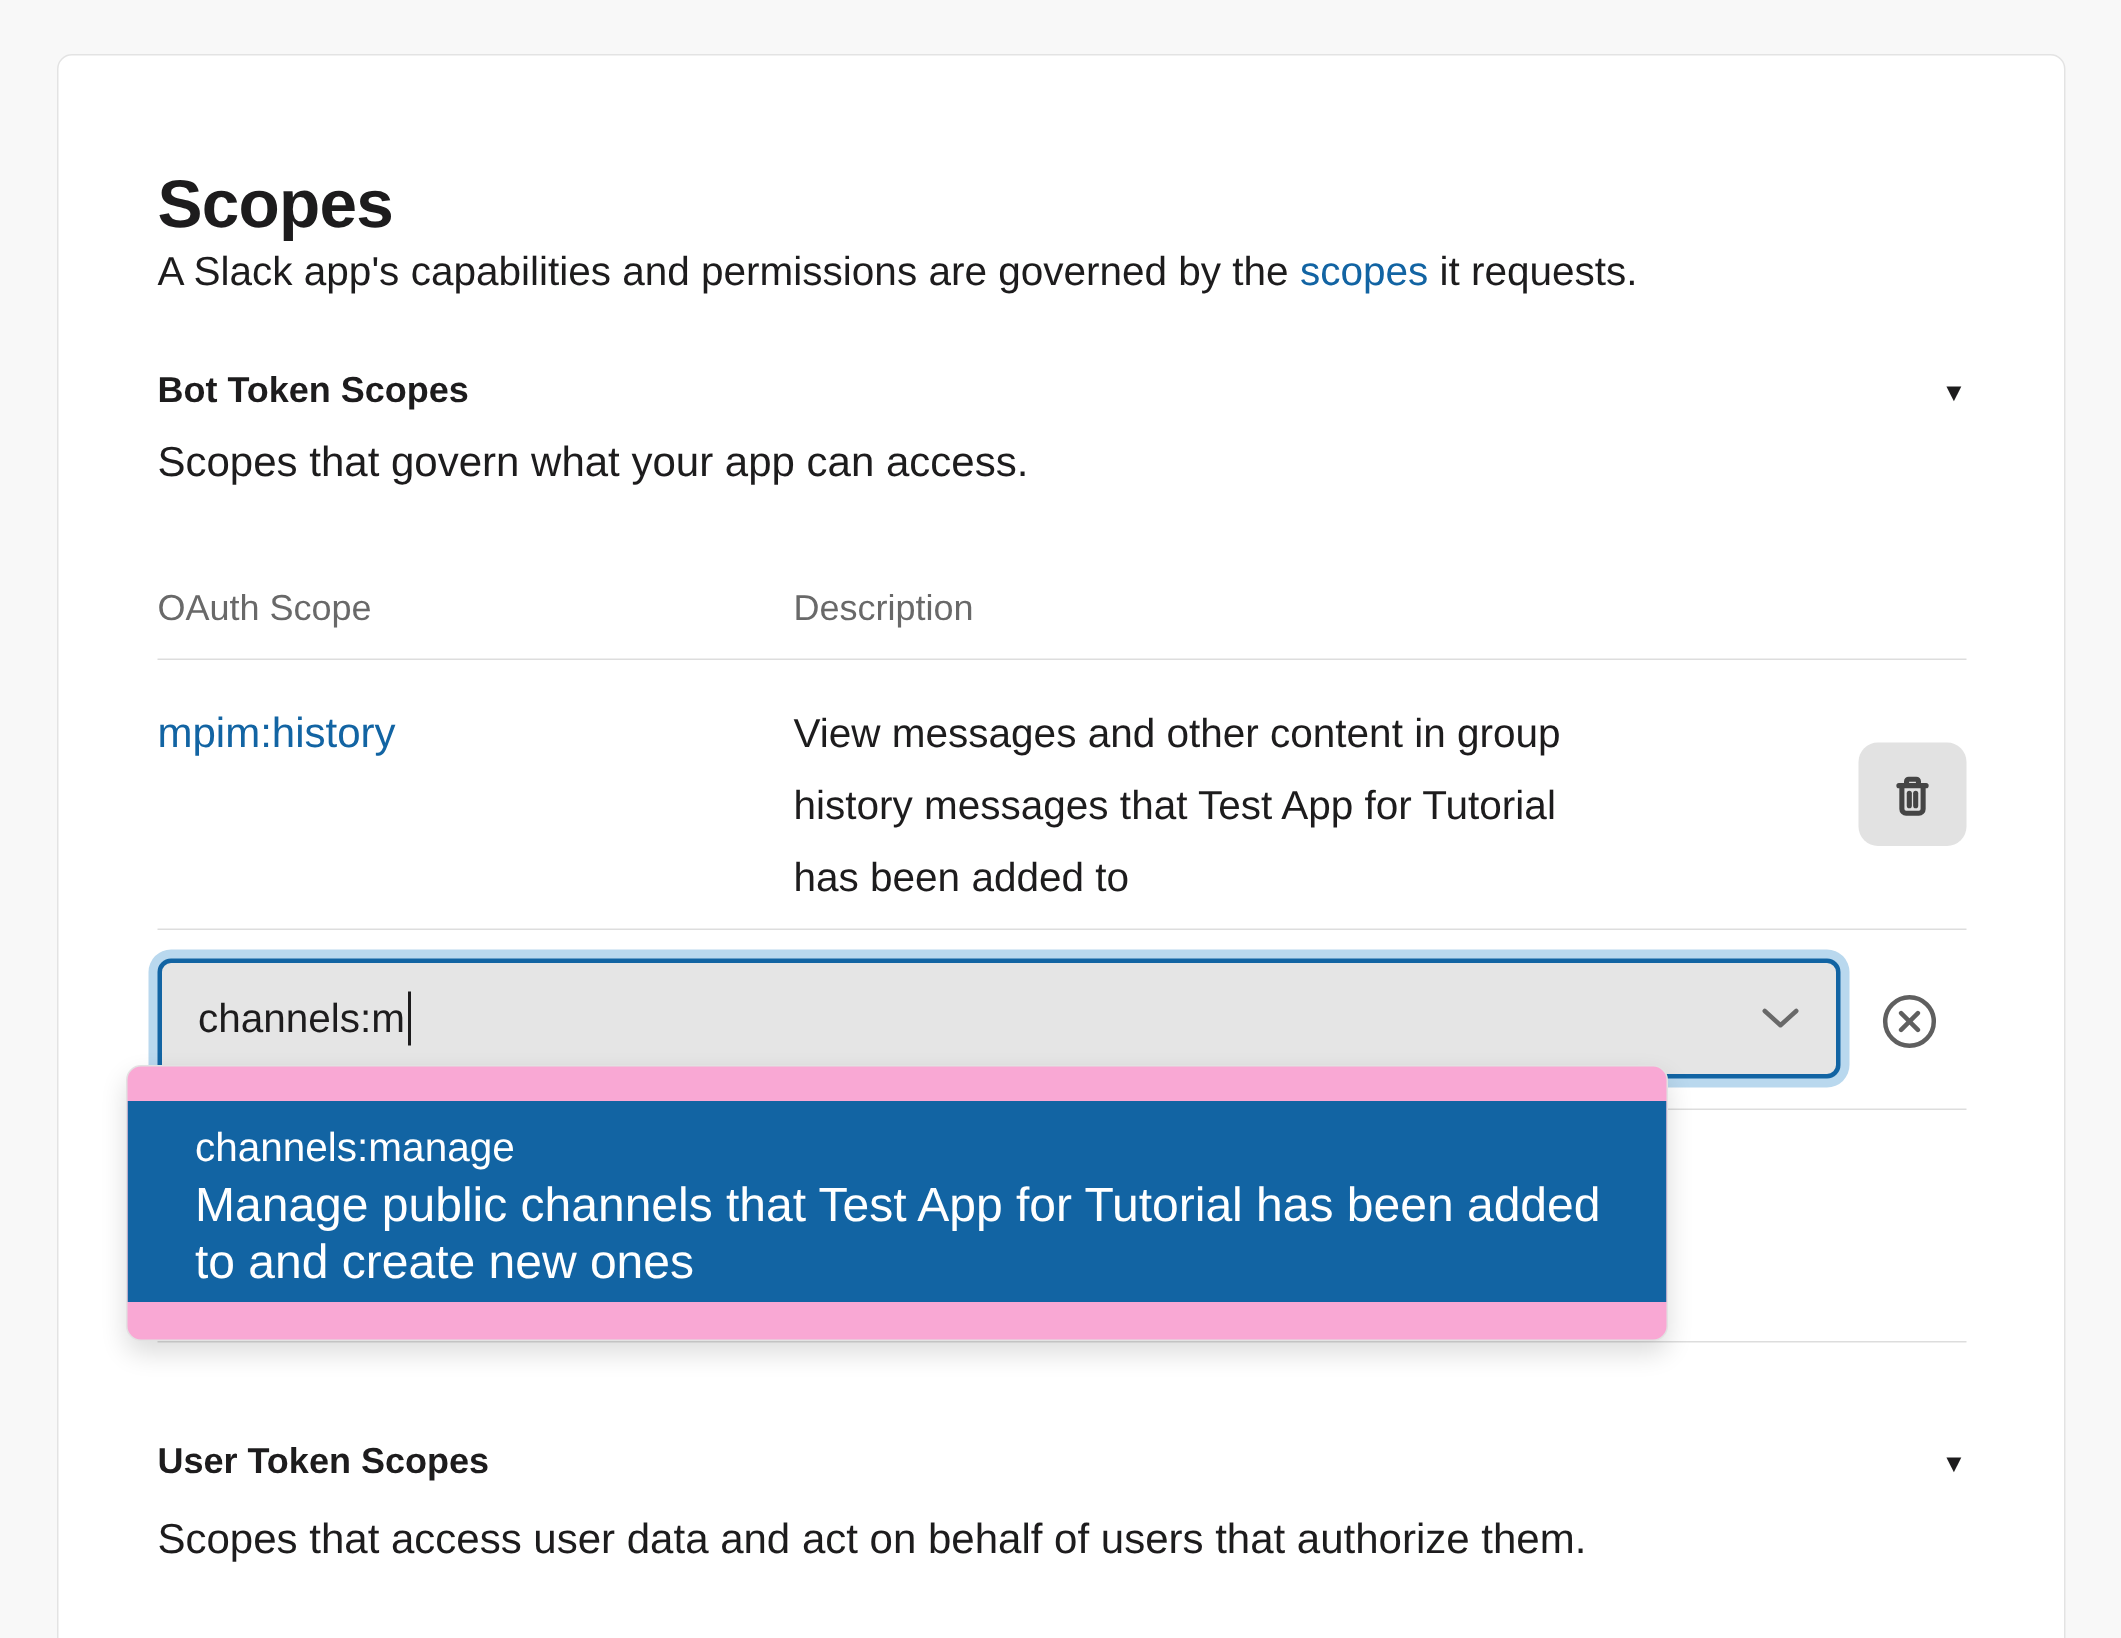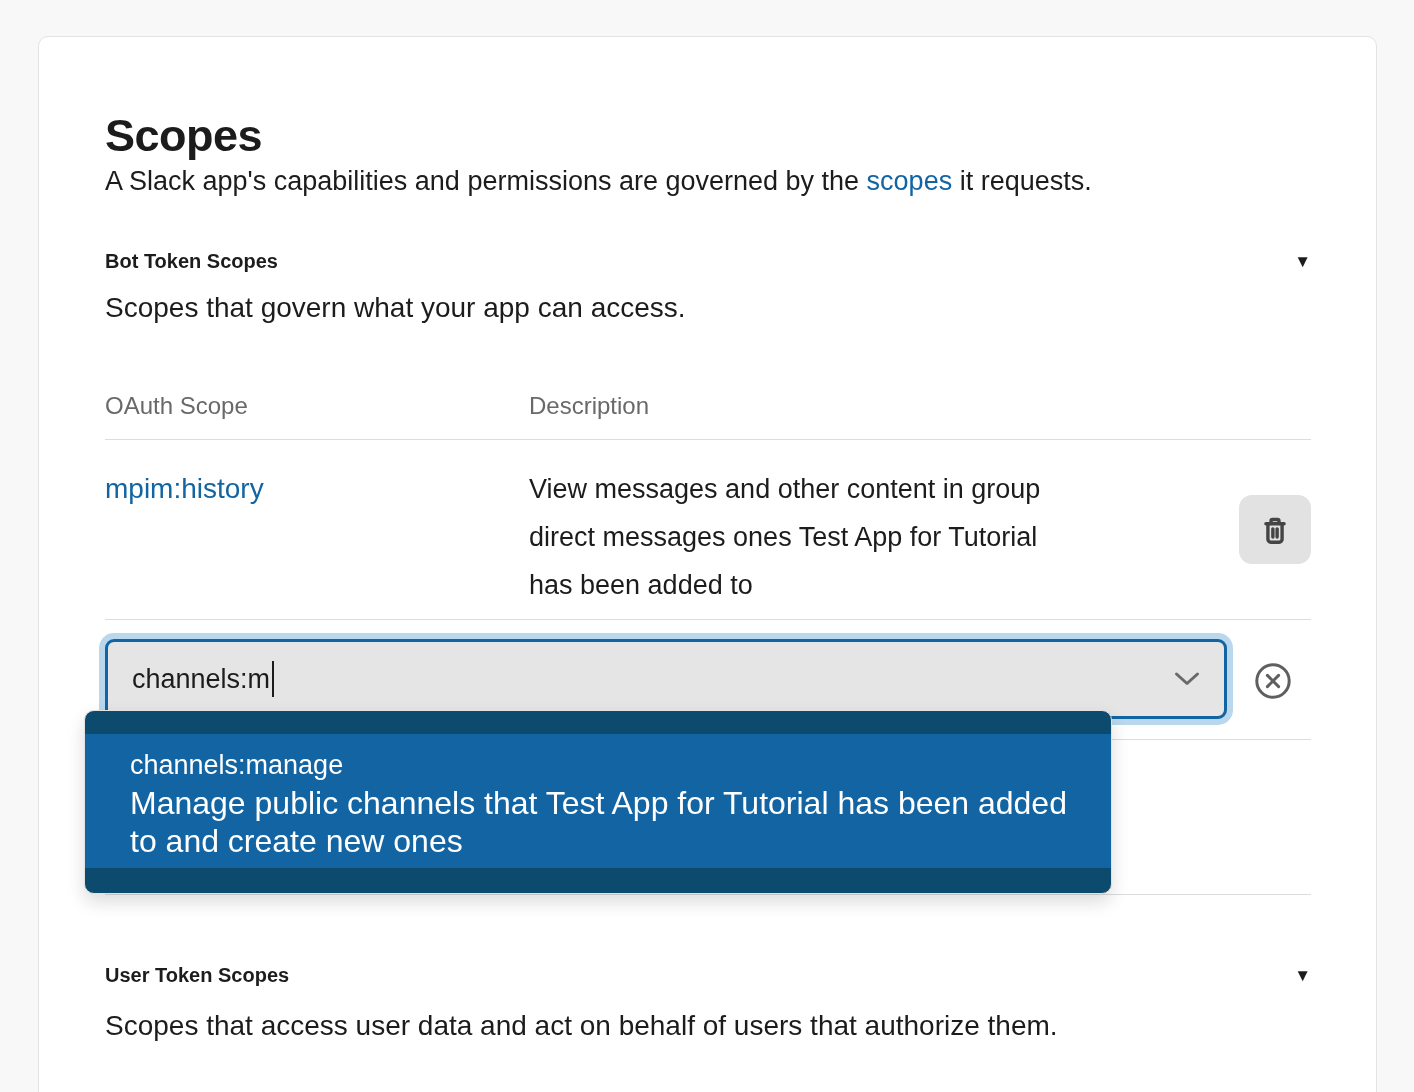--- a/index.html
+++ b/index.html
@@ -36,21 +36,21 @@
     color: #1264a3;
     text-decoration: none;
   }
   .section-head {
     display: flex;
     align-items: center;
     justify-content: space-between;
     margin-top: 44px;
   }
   .section-head h2 {
-    font-size: 20px;
+    font-size: 24px;
     font-weight: 700;
     line-height: 36px;
   }
   .caret {
     font-size: 17px;
     color: #1d1c1d;
     cursor: pointer;
     line-height: 17px;
   }
   .section-sub {
@@ -138,21 +138,21 @@
     border: none;
     padding: 0;
     display: flex;
     cursor: pointer;
   }
   
   .dropdown {
     position: absolute;
     left: -21px; top: 90px;
     width: 1028px;
-    background: #0c4a6e;
+    background: #f9a8d4;
     border: 1px solid #e2e2e2;
     border-radius: 10px;
     box-shadow: 0 8px 18px rgba(0,0,0,0.14);
     padding: 23px 0 25px 0;
     z-index: 10;
     overflow: hidden;
   }
   .dropdown-item {
     background: #1264a3;
     color: #ffffff;
@@ -196,21 +196,21 @@
       <div>OAuth Scope</div>
       <div>Description</div>
     </div>
 
     <div class="trow">
       <div>
         <a href="#" class="scope-link">mpim:history</a>
       </div>
       <div class="scope-desc">
         <div>View messages and other content in group</div>
-        <div>direct messages ones Test App for Tutorial</div>
+        <div>history messages that Test App for Tutorial</div>
         <div>has been added to</div>
       </div>
       <div>
         <button class="trash-btn">
           <span style="display:flex;">
             <svg width="34" height="34" viewBox="0 0 24 24" fill="none" stroke="#454545" stroke-width="2.4" stroke-linecap="round" stroke-linejoin="round">
               <path d="M5.6 7.6 H18.4"></path>
               <path d="M9.2 7.4 V5.6 a1 1 0 0 1 1 -1 h3.6 a1 1 0 0 1 1 1 V7.4"></path>
               <path d="M7 7.6 V18.6 a2 2 0 0 0 2 2 h6 a2 2 0 0 0 2 -2 V7.6"></path>
               <path d="M10.5 11.2 V17"></path>

